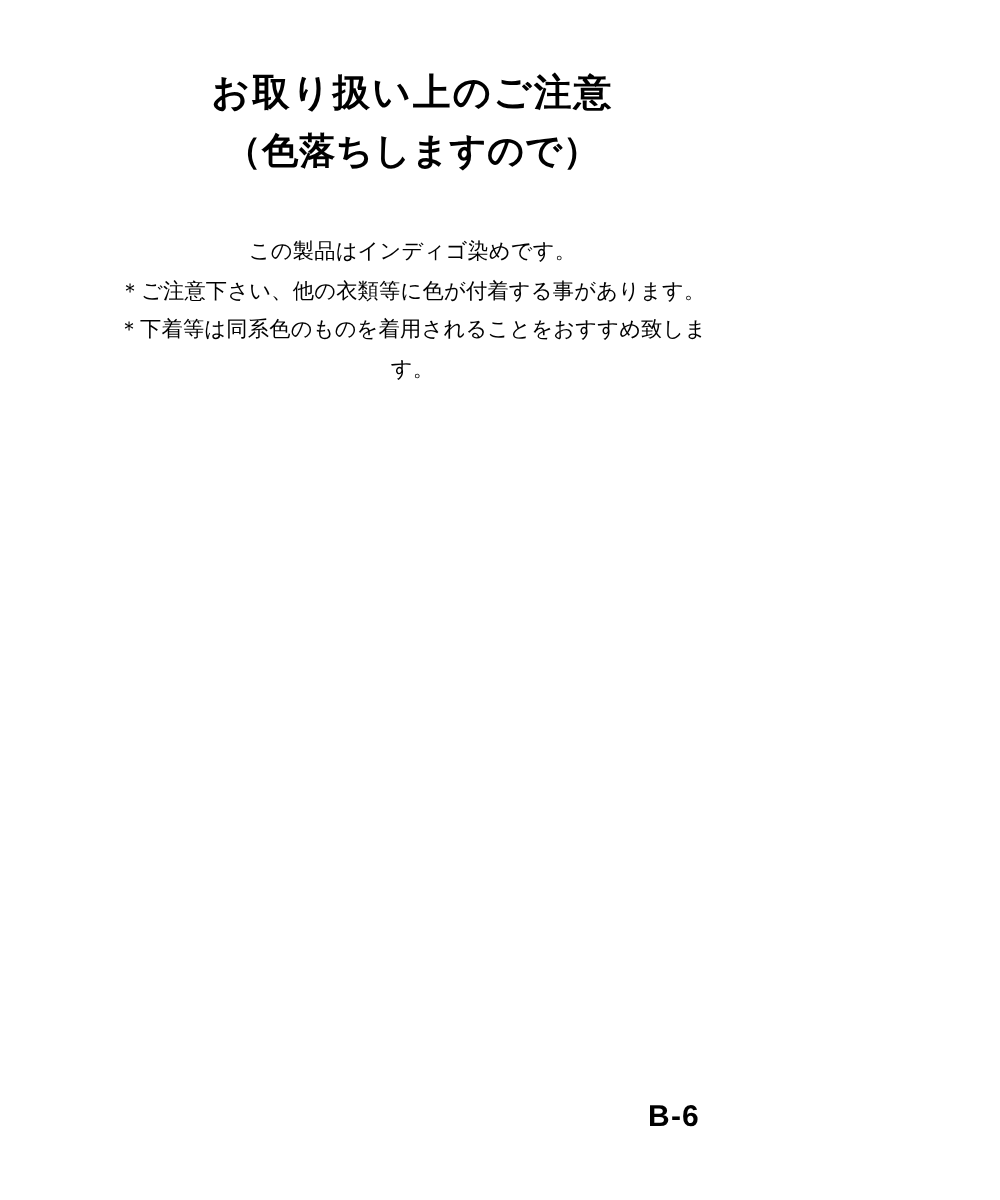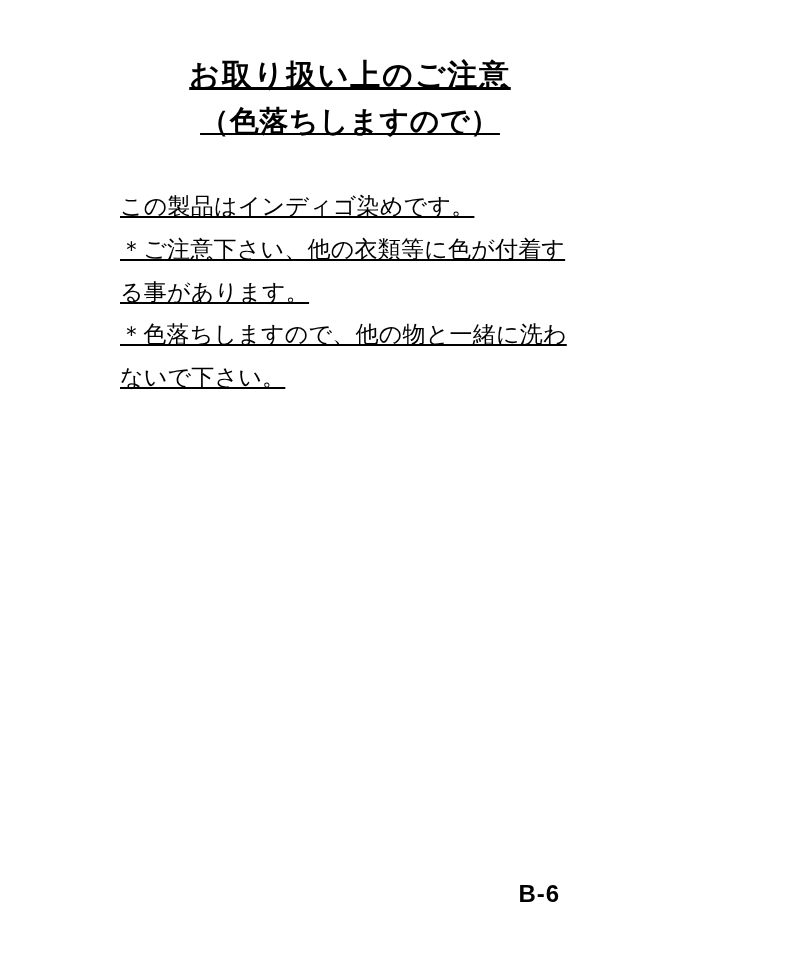--- a/index.html
+++ b/index.html
@@ -12,42 +12,41 @@
     background: #ffffff;
     font-family: "Liberation Sans", "DejaVu Sans", sans-serif;
     color: #000000;
     overflow: hidden;
   }
   .sheet {
     position: relative;
     width: 660px;
     height: 960px;
     box-sizing: border-box;
-    padding: 52px 80px 0 120px;
-    text-decoration: underline;
+    padding: 52px 80px 0 80px;
   }
   .title-block {
     text-align: center;
     font-weight: bold;
   }
   .title-line {
     font-size: 30px;
     line-height: 1.55;
     letter-spacing: 0.06em;
   }
   .title-line.second {
     font-size: 29px;
     letter-spacing: 0.02em;
   }
   .body-block {
     margin-top: 42px;
-    font-size: 23px;
+    font-size: 17px;
     line-height: 1.85;
     letter-spacing: 0.01em;
-    text-align: left;
+    text-align: center;
   }
   .para {
     margin: 0;
     padding: 0;
     text-indent: 0;
   }
   .code {
     position: absolute;
     right: 100px;
     bottom: 52px;
@@ -62,18 +61,18 @@
 <div class="sheet">
 
   <div class="title-block">
     <div class="title-line">お取り扱い上のご注意</div>
     <div class="title-line second">（色落ちしますので）</div>
   </div>
 
   <div class="body-block">
     <p class="para">この製品はインディゴ染めです。</p>
     <p class="para">＊ご注意下さい、他の衣類等に色が付着する事があります。</p>
-    <p class="para">＊色落ちしますので、他の物と一緒に洗わないで下さい。</p>
+    <p class="para">＊下着等は同系色のものを着用されることをおすすめ致します。</p>
   </div>
 
   <div class="code">B-6</div>
 
 </div>
 
 </body></html>

